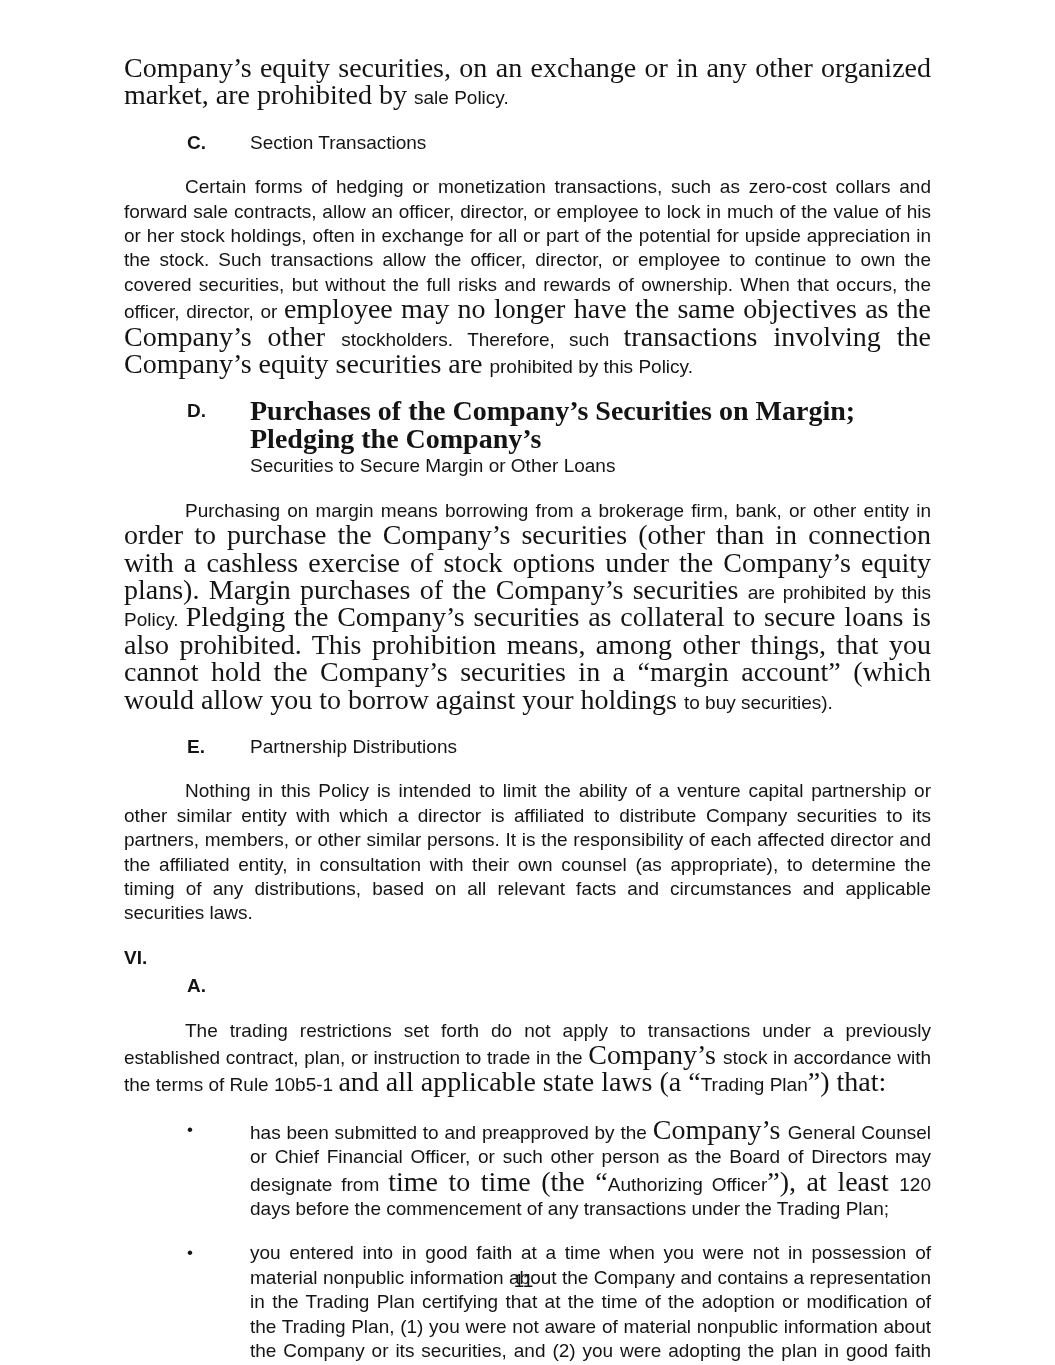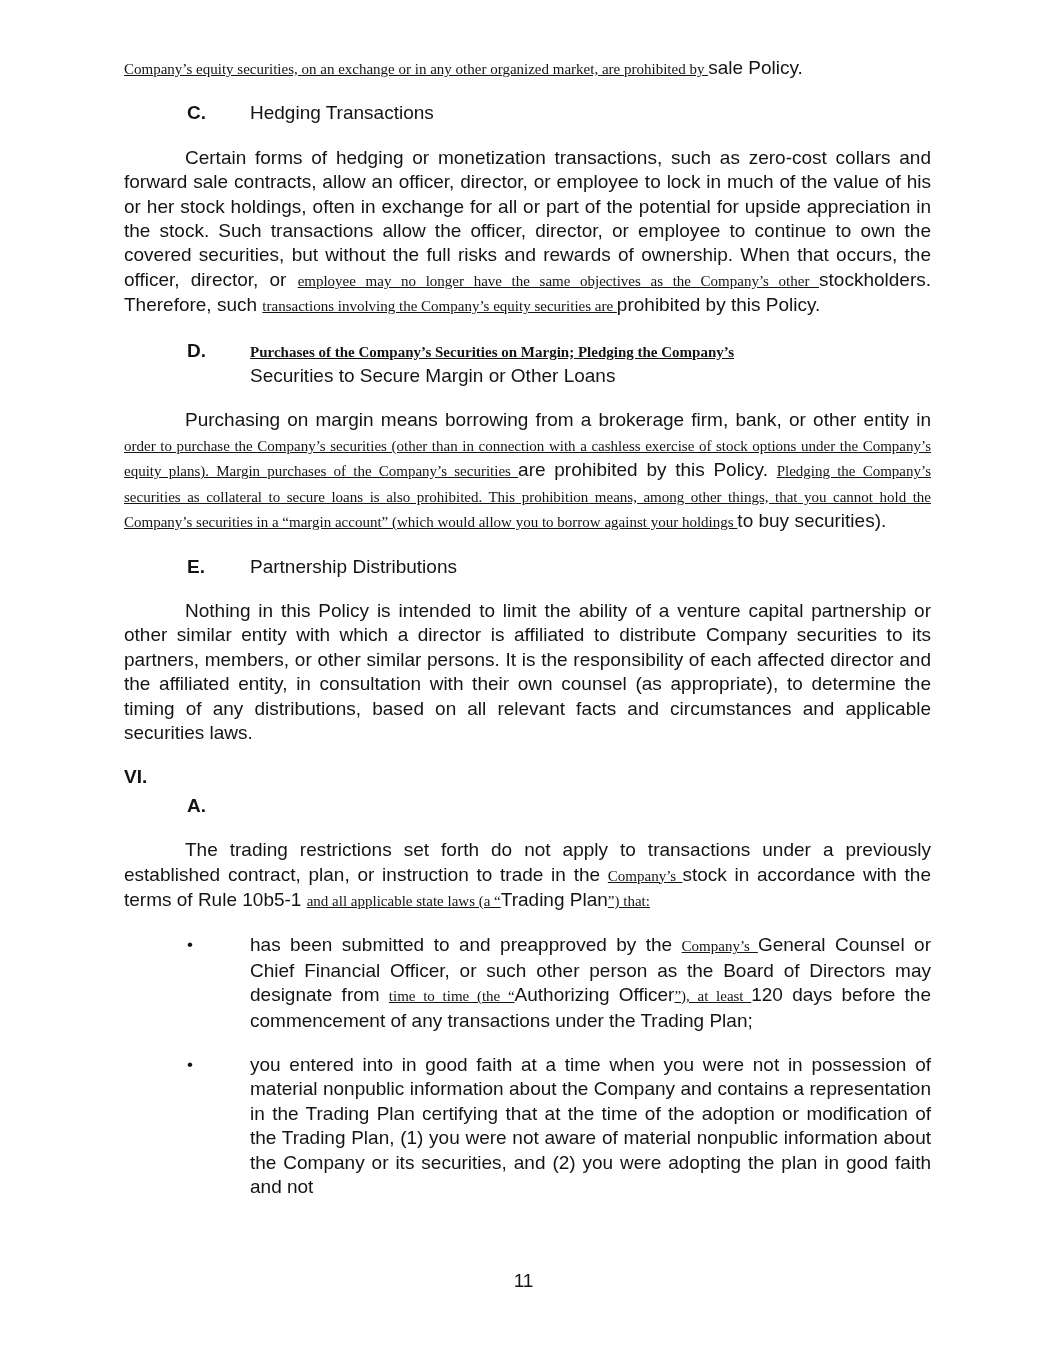--- a/index.html
+++ b/index.html
@@ -12,21 +12,21 @@
     height: 1365px;
     background: #ffffff;
     color: #141414;
     font-family: "Liberation Sans", sans-serif;
     font-size: 19px;
     line-height: 24.4px;
     padding: 56px 124px 0 124px;
     overflow: hidden;
   }
 
-  .serif { font-family: "Liberation Serif", serif; font-size: 15px; text-decoration: underline; }
+  .serif { font-family: "Liberation Serif", serif; font-size: 28px; }
   .bold { font-weight: bold; }
   .underline { text-underline-offset: 3px; }
 
   .para {
     text-align: justify;
     margin-bottom: 20px;
   }
   .para.indent { text-indent: 61px; }
 
   .subheading {
@@ -76,21 +76,21 @@
 </style>
 </head>
 <body>
 
 <div class="page">
 
   <p class="para"><span class="serif">Company’s equity securities, on an exchange or in any other organized market, are prohibited by </span><span>sale Policy.</span></p>
 
   <div class="subheading">
     <span class="h-label">C.</span>
-    <span class="h-title">Hedging Transactions</span>
+    <span class="h-title">Section Transactions</span>
   </div>
 
   <p class="para indent"><span>Certain forms of hedging or monetization transactions, such as zero-cost collars and forward sale contracts, allow an officer, director, or employee to lock in much of the value of his or her stock holdings, often in exchange for all or part of the potential for upside appreciation in the stock.  Such transactions allow the officer, director, or employee to continue to own the covered securities, but without the full risks and rewards of ownership. When that occurs, the officer, director, or </span><span class="serif">employee may no longer have the same objectives as the Company’s other </span><span>stockholders. Therefore, such </span><span class="serif">transactions involving the Company’s equity securities are </span><span>prohibited by this Policy.</span></p>
 
   <div class="subheading">
     <span class="h-label">D.</span>
     <span class="h-title"><span class="serif bold">Purchases of the Company’s Securities on Margin; Pledging the Company’s</span><br><span>Securities to Secure Margin or Other Loans</span></span>
   </div>
 
   <p class="para indent"><span>Purchasing on margin means borrowing from a brokerage firm, bank, or other entity in </span><span class="serif">order to purchase the Company’s securities (other than in connection with a cashless exercise of stock options under the Company’s equity plans). Margin purchases of the Company’s securities </span><span>are prohibited by this Policy. </span><span class="serif">Pledging the Company’s securities as collateral to secure loans is also prohibited. This prohibition means, among other things, that you cannot hold the Company’s securities in a “margin account” (which would allow you to borrow against your holdings </span><span>to buy securities).</span></p>

